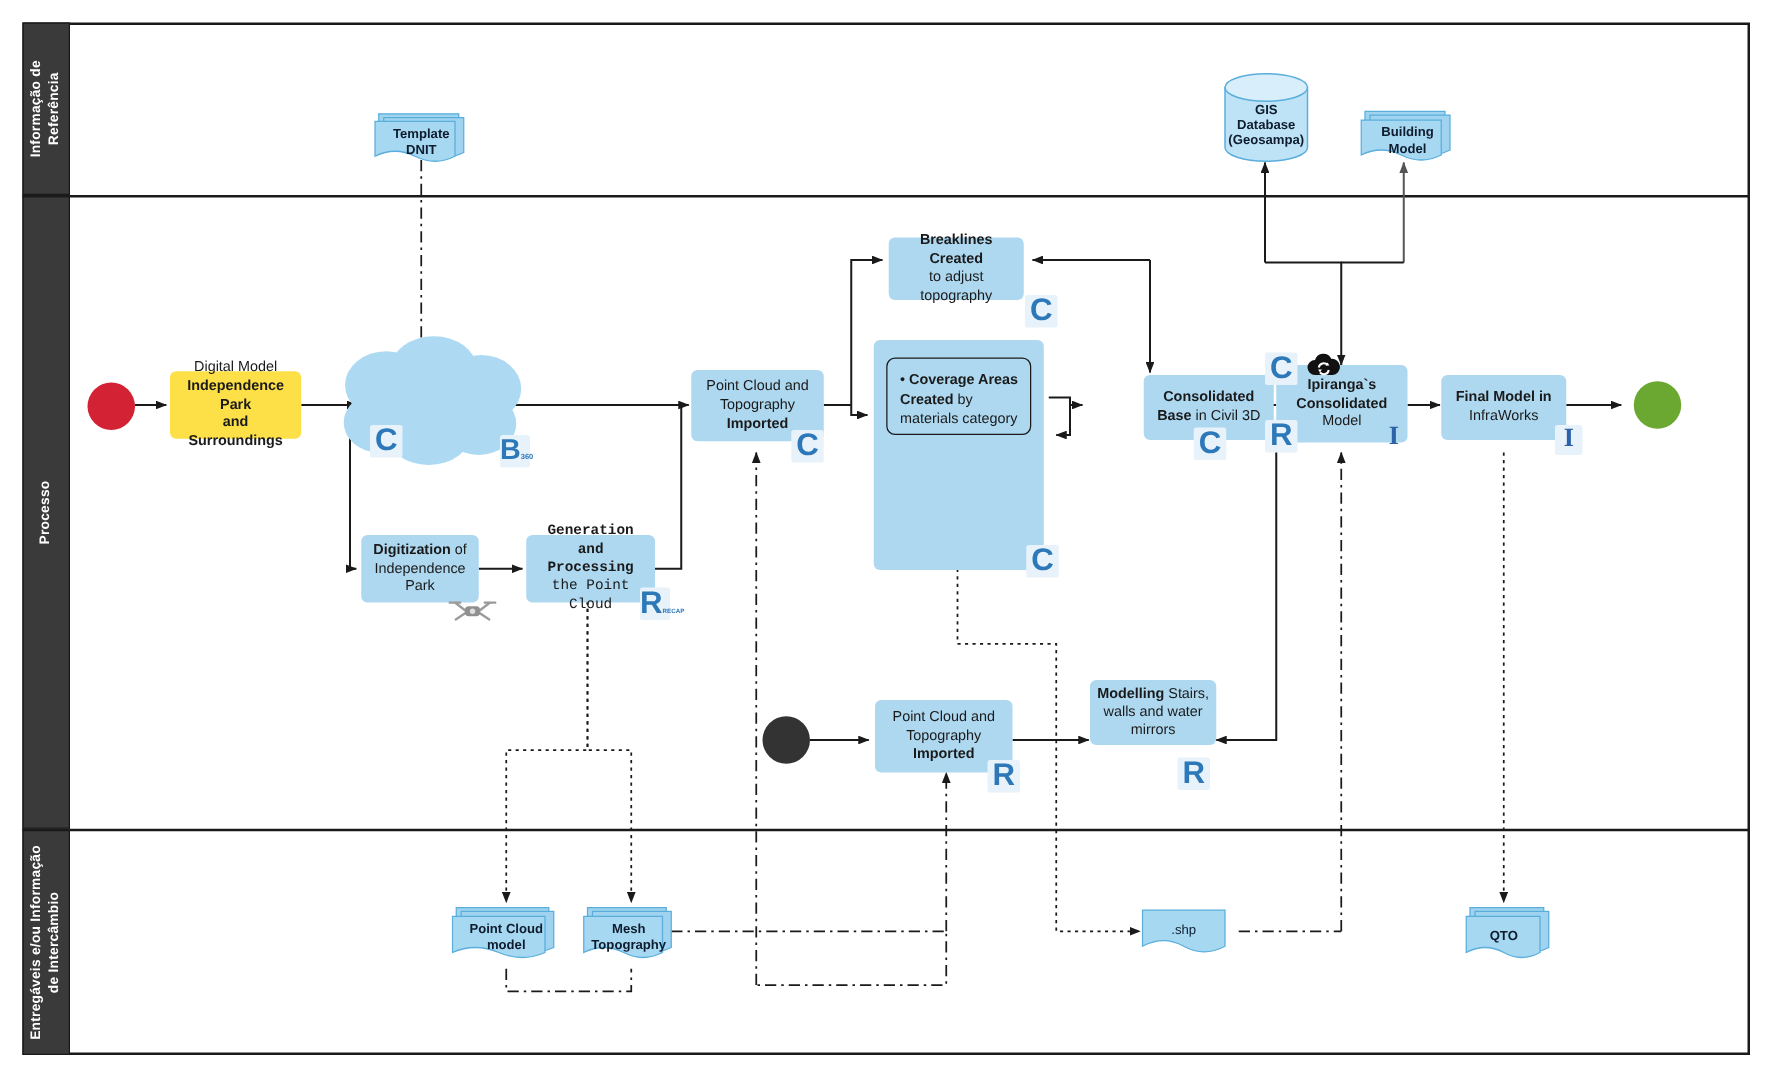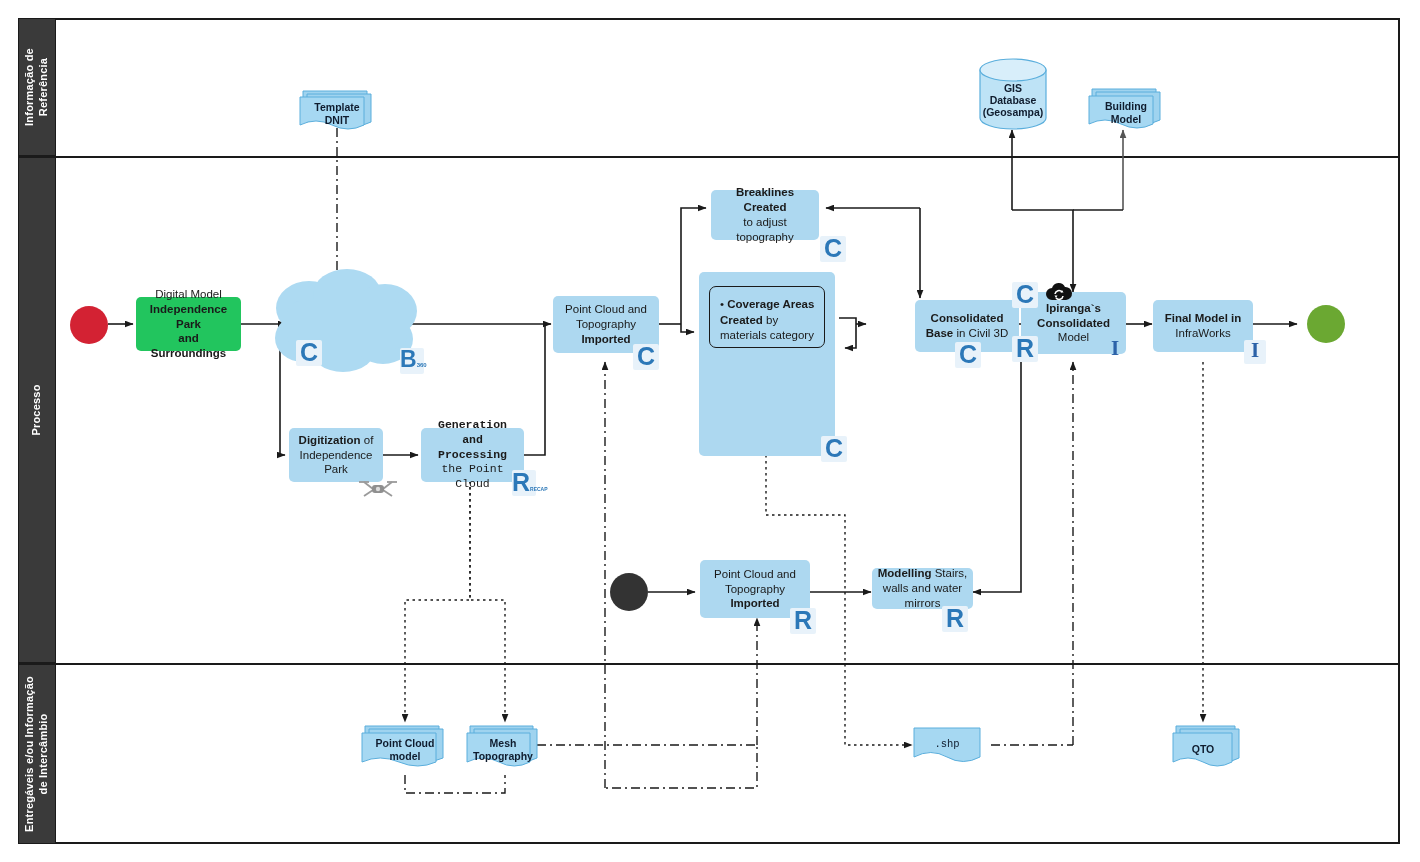--- a/index.html
+++ b/index.html
@@ -10,21 +10,21 @@
   .pool{position:absolute;left:18px;top:18px;width:1382px;height:826px;border:2px solid #1a1a1a;box-sizing:border-box;background:#fff;}
   .lane-hdr{position:absolute;left:18px;width:38px;background:#3a3a3a;box-sizing:border-box;border:1px solid #1a1a1a;}
   .lane-hdr span{position:absolute;left:50%;top:50%;transform:translate(-50%,-50%) rotate(-90deg);
     white-space:nowrap;color:#fff;font-size:11px;font-weight:bold;text-align:center;line-height:1.25;letter-spacing:.2px;}
   .lane-sep{position:absolute;left:18px;width:1382px;height:0;border-top:2px solid #1a1a1a;}
 
   
   .task{position:absolute;background:#ADD8F0;border-radius:5px;box-sizing:border-box;
         display:flex;align-items:center;justify-content:center;text-align:center;
         font-size:11.5px;color:#1a1a1a;line-height:1.3;padding:3px 5px;}
-  .task.green{background:#22c55e;}
+  .task.green{background:#fde047;}
   .task b{font-weight:bold;}
   .framed{border:1.6px solid #1a1a1a;border-radius:7px;background:transparent;}
   .subbox{position:absolute;border:1.6px solid #1a1a1a;border-radius:7px;box-sizing:border-box;
           display:flex;align-items:flex-end;font-size:11.5px;line-height:1.32;padding:4px 6px 4px 10px;color:#1a1a1a;}
   .grp{position:absolute;background:#ADD8F0;border-radius:5px;}
 
   
   .ev{position:absolute;border-radius:50%;}
   .ev.start{background:#D32233;}
   .ev.mid{background:#333333;}
@@ -304,21 +304,21 @@
 
   <div class="task" style="left:700px;top:560px;width:110px;height:58px;">
     <div>
       <span>Point Cloud and</span><br>
       <span>Topography</span><br>
       <b>Imported</b>
     </div>
   </div>
   <div class="badge r" style="left:790px;top:608px;width:26px;height:26px;">R</div>
 
-  <div class="task" style="left:872px;top:568px;width:101px;height:41px;">
+  <div class="task" style="left:872px;top:544px;width:101px;height:52px;">
     <div>
       <b>Modelling</b><span> Stairs, walls and water mirrors</span>
     </div>
   </div>
   <div class="badge r" style="left:942px;top:606px;width:26px;height:26px;">R</div>
 
   <div class="docwrap" style="left:361px;top:723px;width:88px;height:46px;">
     <svg width="88" height="48" viewBox="0 0 88 48">
       <path d="M4,3 h74 v29 q-18,8 -37,0 q-19,-8 -37,0 z" fill="#9FD3EF" stroke="#5AAEDC" stroke-width="1"></path>
       <path d="M8,6 h74 v29 q-18,8 -37,0 q-19,-8 -37,0 z" fill="#9FD3EF" stroke="#5AAEDC" stroke-width="1"></path>
@@ -335,21 +335,21 @@
       <path d="M1,10 h63 v29 q-16,8 -31,0 q-16,-8 -32,0 z" fill="#A6D8F2" stroke="#5AAEDC" stroke-width="1"></path>
     </svg>
     <div class="doclabel" style="top:14px;">Mesh</div>
     <div class="doclabel" style="top:27px;">Topography</div>
   </div>
 
   <div class="docwrap" style="left:913px;top:723px;width:80px;height:46px;">
     <svg width="80" height="48" viewBox="0 0 80 48">
       <path d="M1,5 h66 v29 q-17,9 -33,0 q-16,-9 -33,0 z" fill="#A6D8F2" stroke="#5AAEDC" stroke-width="1"></path>
     </svg>
-    <div class="doclabel reg" style="top:15px;left:-12px;font-family:Liberation Mono, monospace;">.shp</div>
+    <div class="doclabel reg" style="top:15px;left:-12px;">.shp</div>
   </div>
 
   <div class="docwrap" style="left:1172px;top:723px;width:70px;height:46px;">
     <svg width="70" height="48" viewBox="0 0 70 48">
       <path d="M4,3 h59 v29 q-15,8 -29,0 q-15,-8 -30,0 z" fill="#9FD3EF" stroke="#5AAEDC" stroke-width="1"></path>
       <path d="M8,6 h59 v29 q-15,8 -29,0 q-15,-8 -30,0 z" fill="#9FD3EF" stroke="#5AAEDC" stroke-width="1"></path>
       <path d="M1,10 h59 v29 q-15,8 -29,0 q-15,-8 -30,0 z" fill="#A6D8F2" stroke="#5AAEDC" stroke-width="1"></path>
     </svg>
     <div class="doclabel" style="top:20px;left:-8px;">QTO</div>
   </div>

